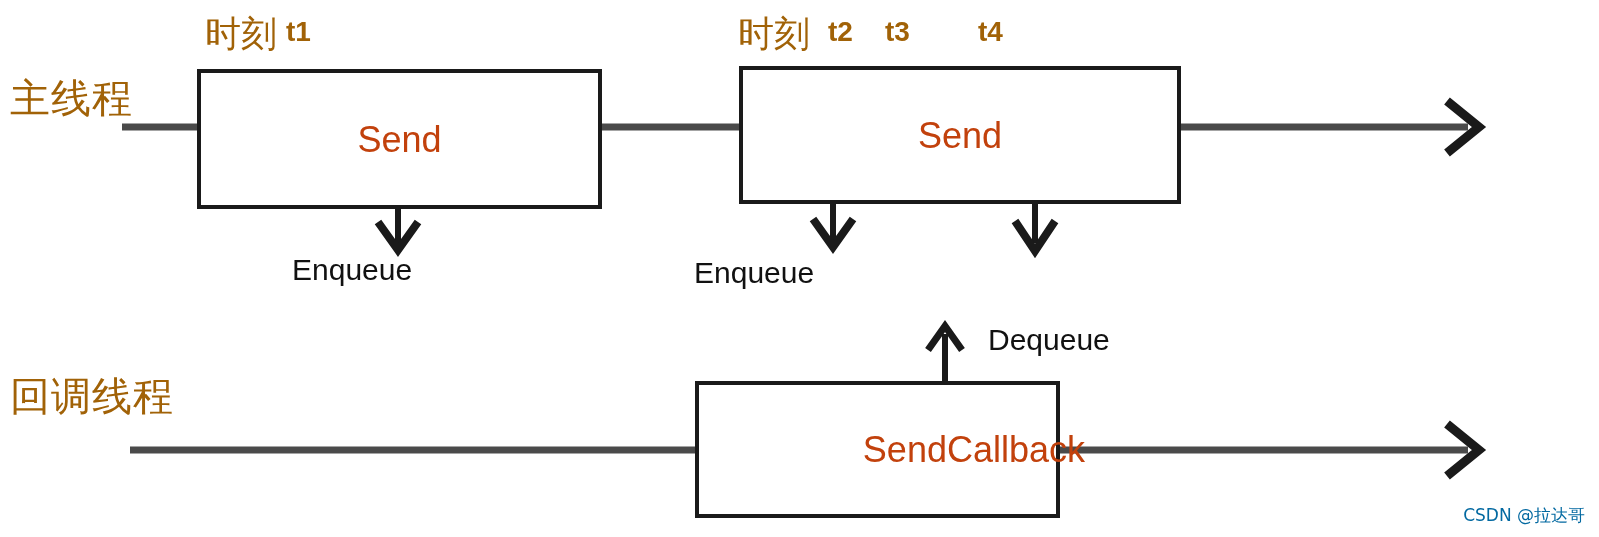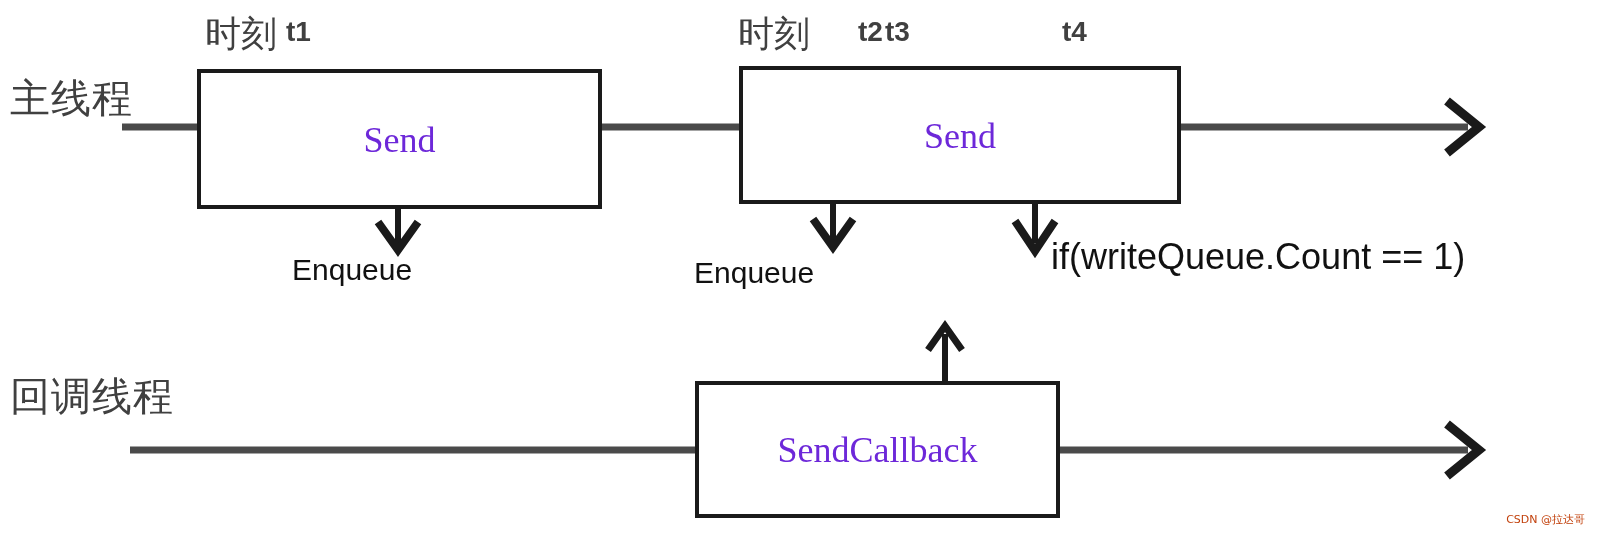--- a/index.html
+++ b/index.html
@@ -19,59 +19,59 @@
   #diagram-svg {
     position: absolute;
     left: 0;
     top: 0;
     width: 1599px;
     height: 537px;
   }
   .lbl {
     position: absolute;
     white-space: nowrap;
-    color: #404040;
+    color: #a16207;
     line-height: 1;
   }
   .thread-name {
     font-family: "DejaVu Sans", "Liberation Sans", sans-serif;
     font-size: 40px;
     letter-spacing: 1px;
   }
   .time-cn {
     font-family: "DejaVu Sans", "Liberation Sans", sans-serif;
     font-size: 36px;
   }
   .time-tick {
     font-family: "Liberation Sans", sans-serif;
     font-size: 28px;
     font-weight: bold;
   }
   .box-label {
-    font-family: Liberation Serif, serif;
+    font-family: Liberation Sans, sans-serif;
     font-size: 36px;
-    color: #6d28d9;
+    color: #c2410c;
   }
   .op-label {
     font-family: "Liberation Sans", sans-serif;
     font-size: 30px;
     color: #111111;
   }
   .cond-label {
     font-family: "Liberation Sans", sans-serif;
     font-size: 36px;
     color: #111111;
   }
   .watermark {
     position: absolute;
     right: 14px;
     bottom: 10px;
     font-family: "DejaVu Sans", "Liberation Sans", sans-serif;
-    font-size: 11px;
-    color: #c2410c;
+    font-size: 17px;
+    color: #0369a1;
     white-space: nowrap;
   }
 </style>
 </head>
 <body>
 
 <div id="canvas">
 
   <svg id="diagram-svg" viewBox="0 0 1599 537" aria-hidden="true">
 
@@ -109,32 +109,32 @@
   </svg>
 
   <div class="lbl thread-name" style="left:10px; top:376px;">回调线程</div>
 
   <div class="lbl thread-name" style="left:10px; top:78px;">主线程</div>
 
   <div class="lbl time-cn" style="left:205px; top:16px;">时刻</div>
   <div class="lbl time-tick" style="left:286px; top:18px;">t1</div>
 
   <div class="lbl time-cn" style="left:738px; top:16px;">时刻</div>
-  <div class="lbl time-tick" style="left:858px; top:18px;">t2</div>
+  <div class="lbl time-tick" style="left:828px; top:18px;">t2</div>
   <div class="lbl time-tick" style="left:885px; top:18px;">t3</div>
-  <div class="lbl time-tick" style="left:1062px; top:18px;">t4</div>
+  <div class="lbl time-tick" style="left:978px; top:18px;">t4</div>
 
   <div class="lbl box-label" style="left:199px; top:122px; width:401px; text-align:center;">Send</div>
 
   <div class="lbl box-label" style="left:741px; top:118px; width:438px; text-align:center;">Send</div>
 
-  <div class="lbl box-label" style="left:697px; top:432px; width:361px; text-align:center;">SendCallback</div>
+  <div class="lbl box-label" style="left:724px; top:432px; width:361px; text-align:right;">SendCallback</div>
 
   <div class="lbl op-label" style="left:292px; top:255px;">Enqueue</div>
 
   <div class="lbl op-label" style="left:694px; top:258px;">Enqueue</div>
 
-  <div class="lbl cond-label" style="left:1051px; top:239px;">if(writeQueue.Count == 1)</div>
 
+  <div class="lbl op-label" style="left:988px; top:325px;">Dequeue</div>
 
   <div class="watermark">CSDN @拉达哥</div>
 
 </div>
 
 </body></html>

